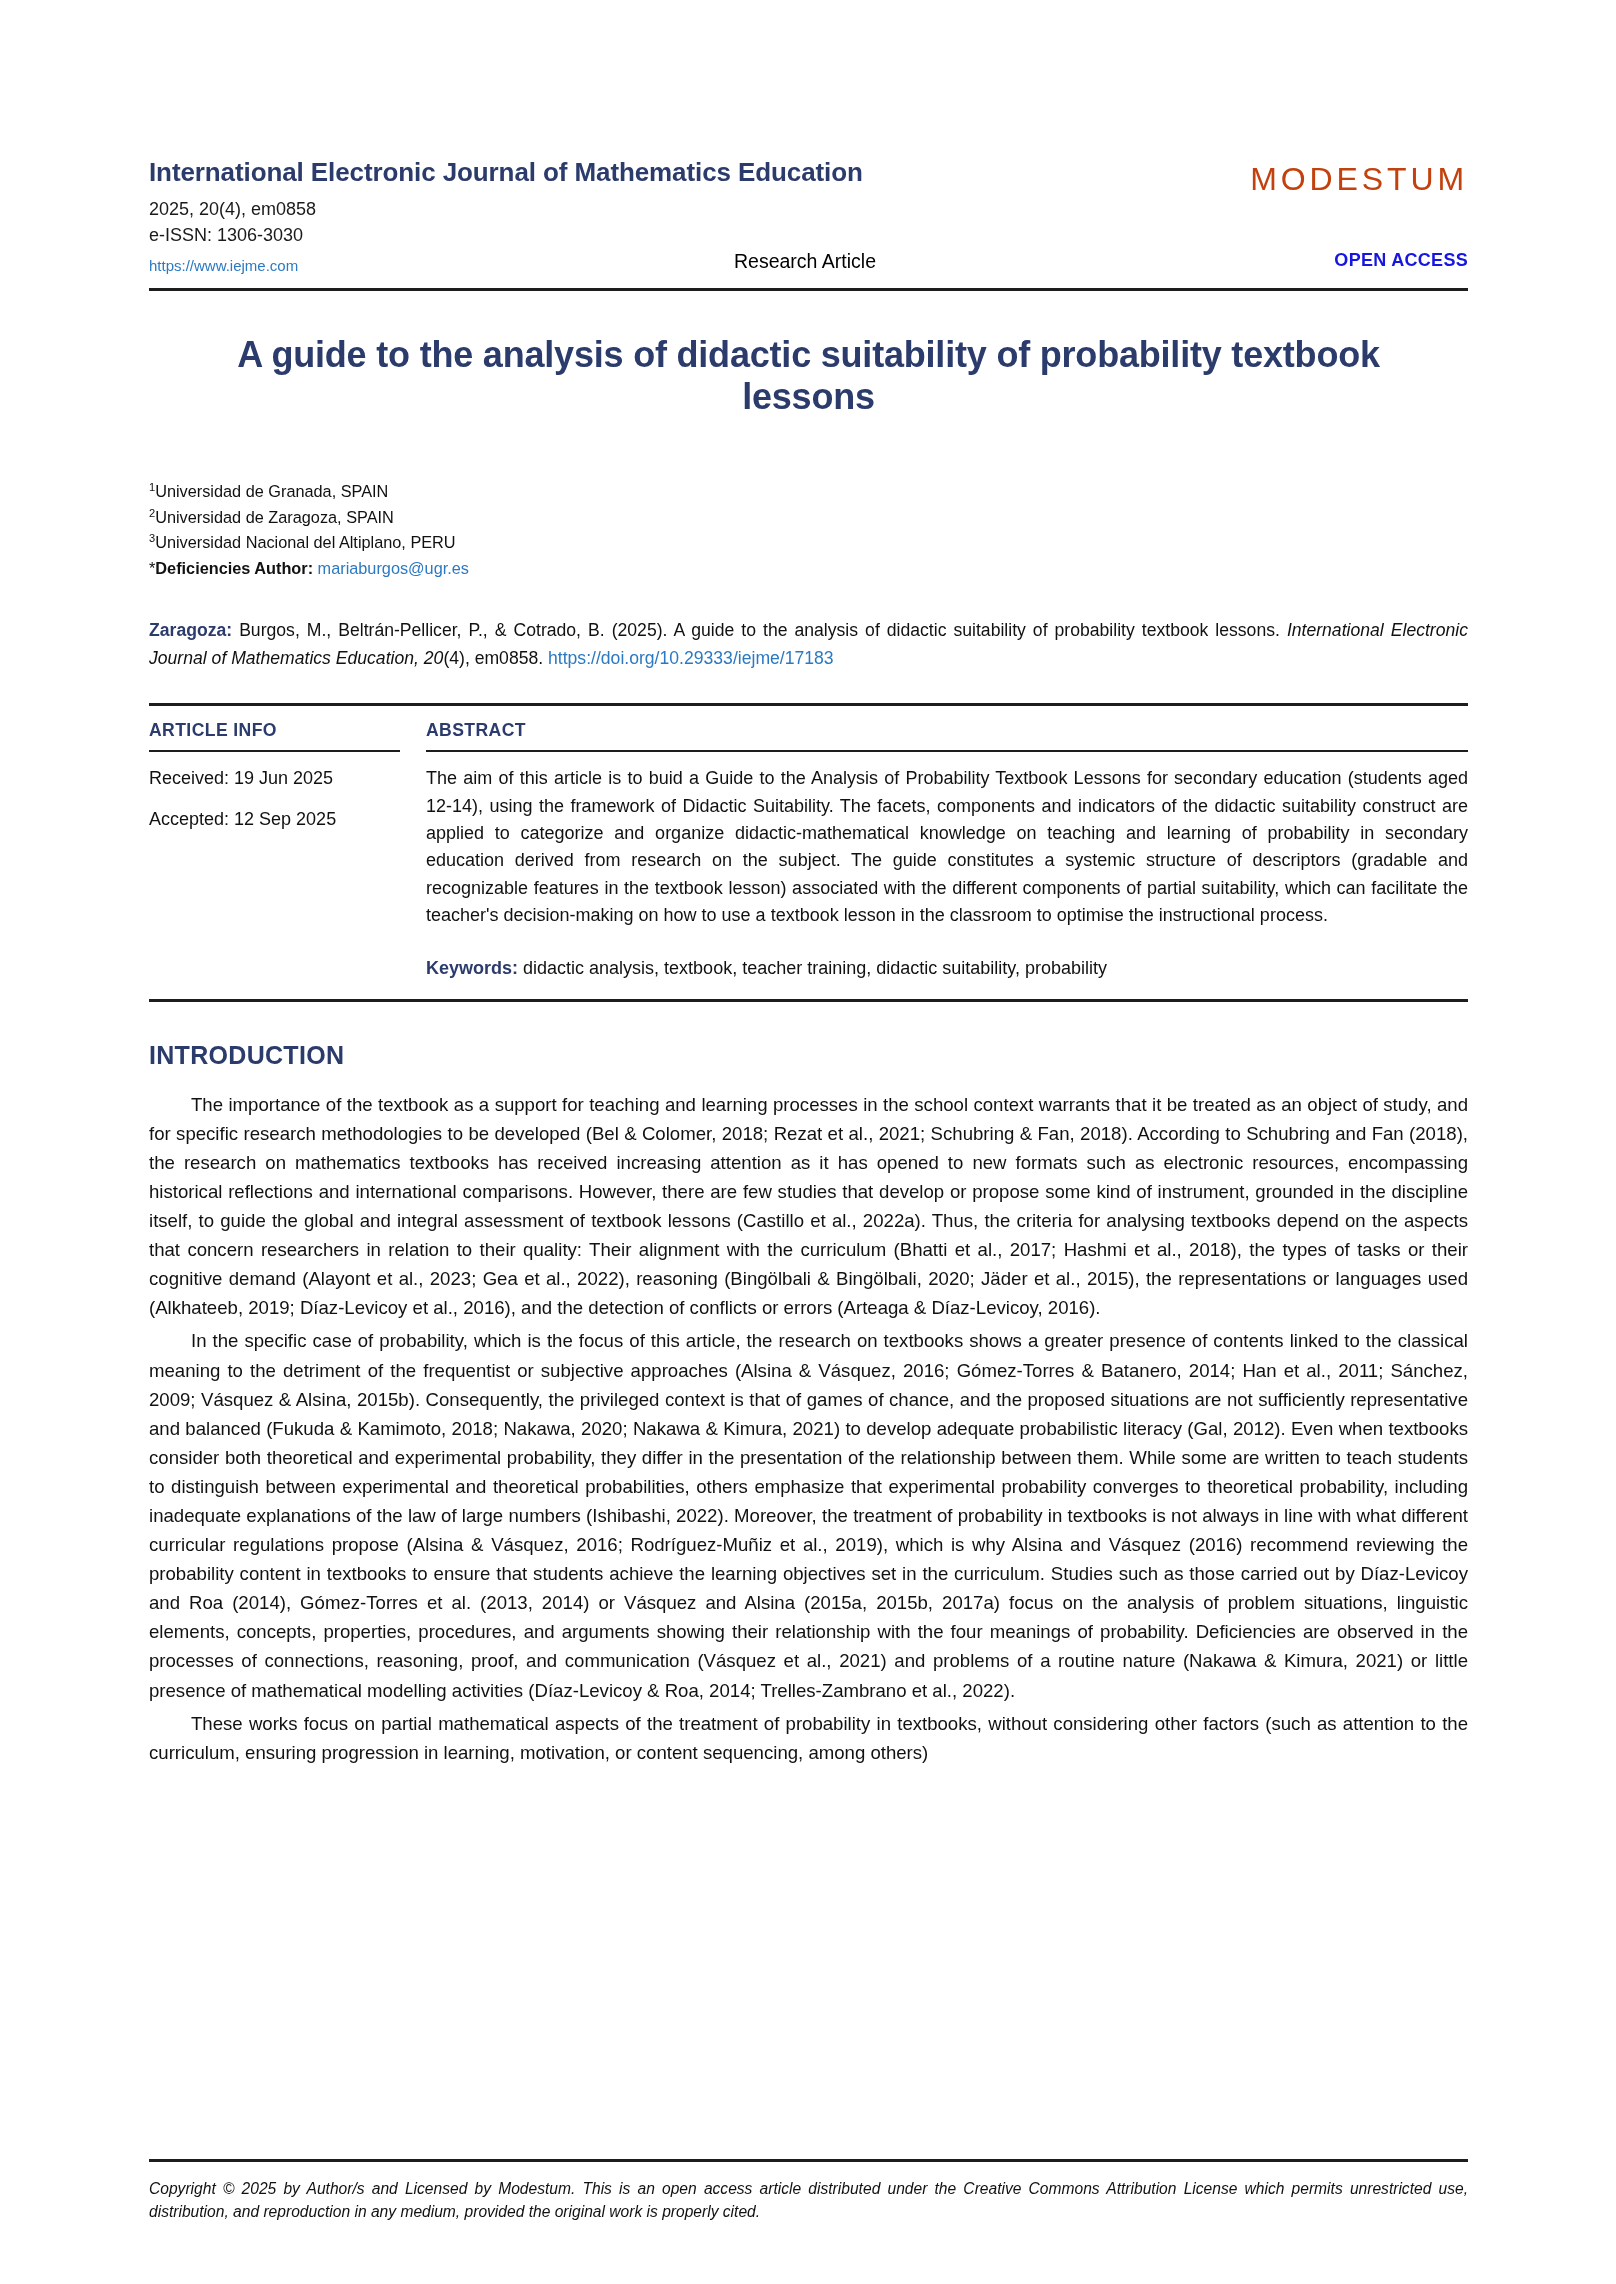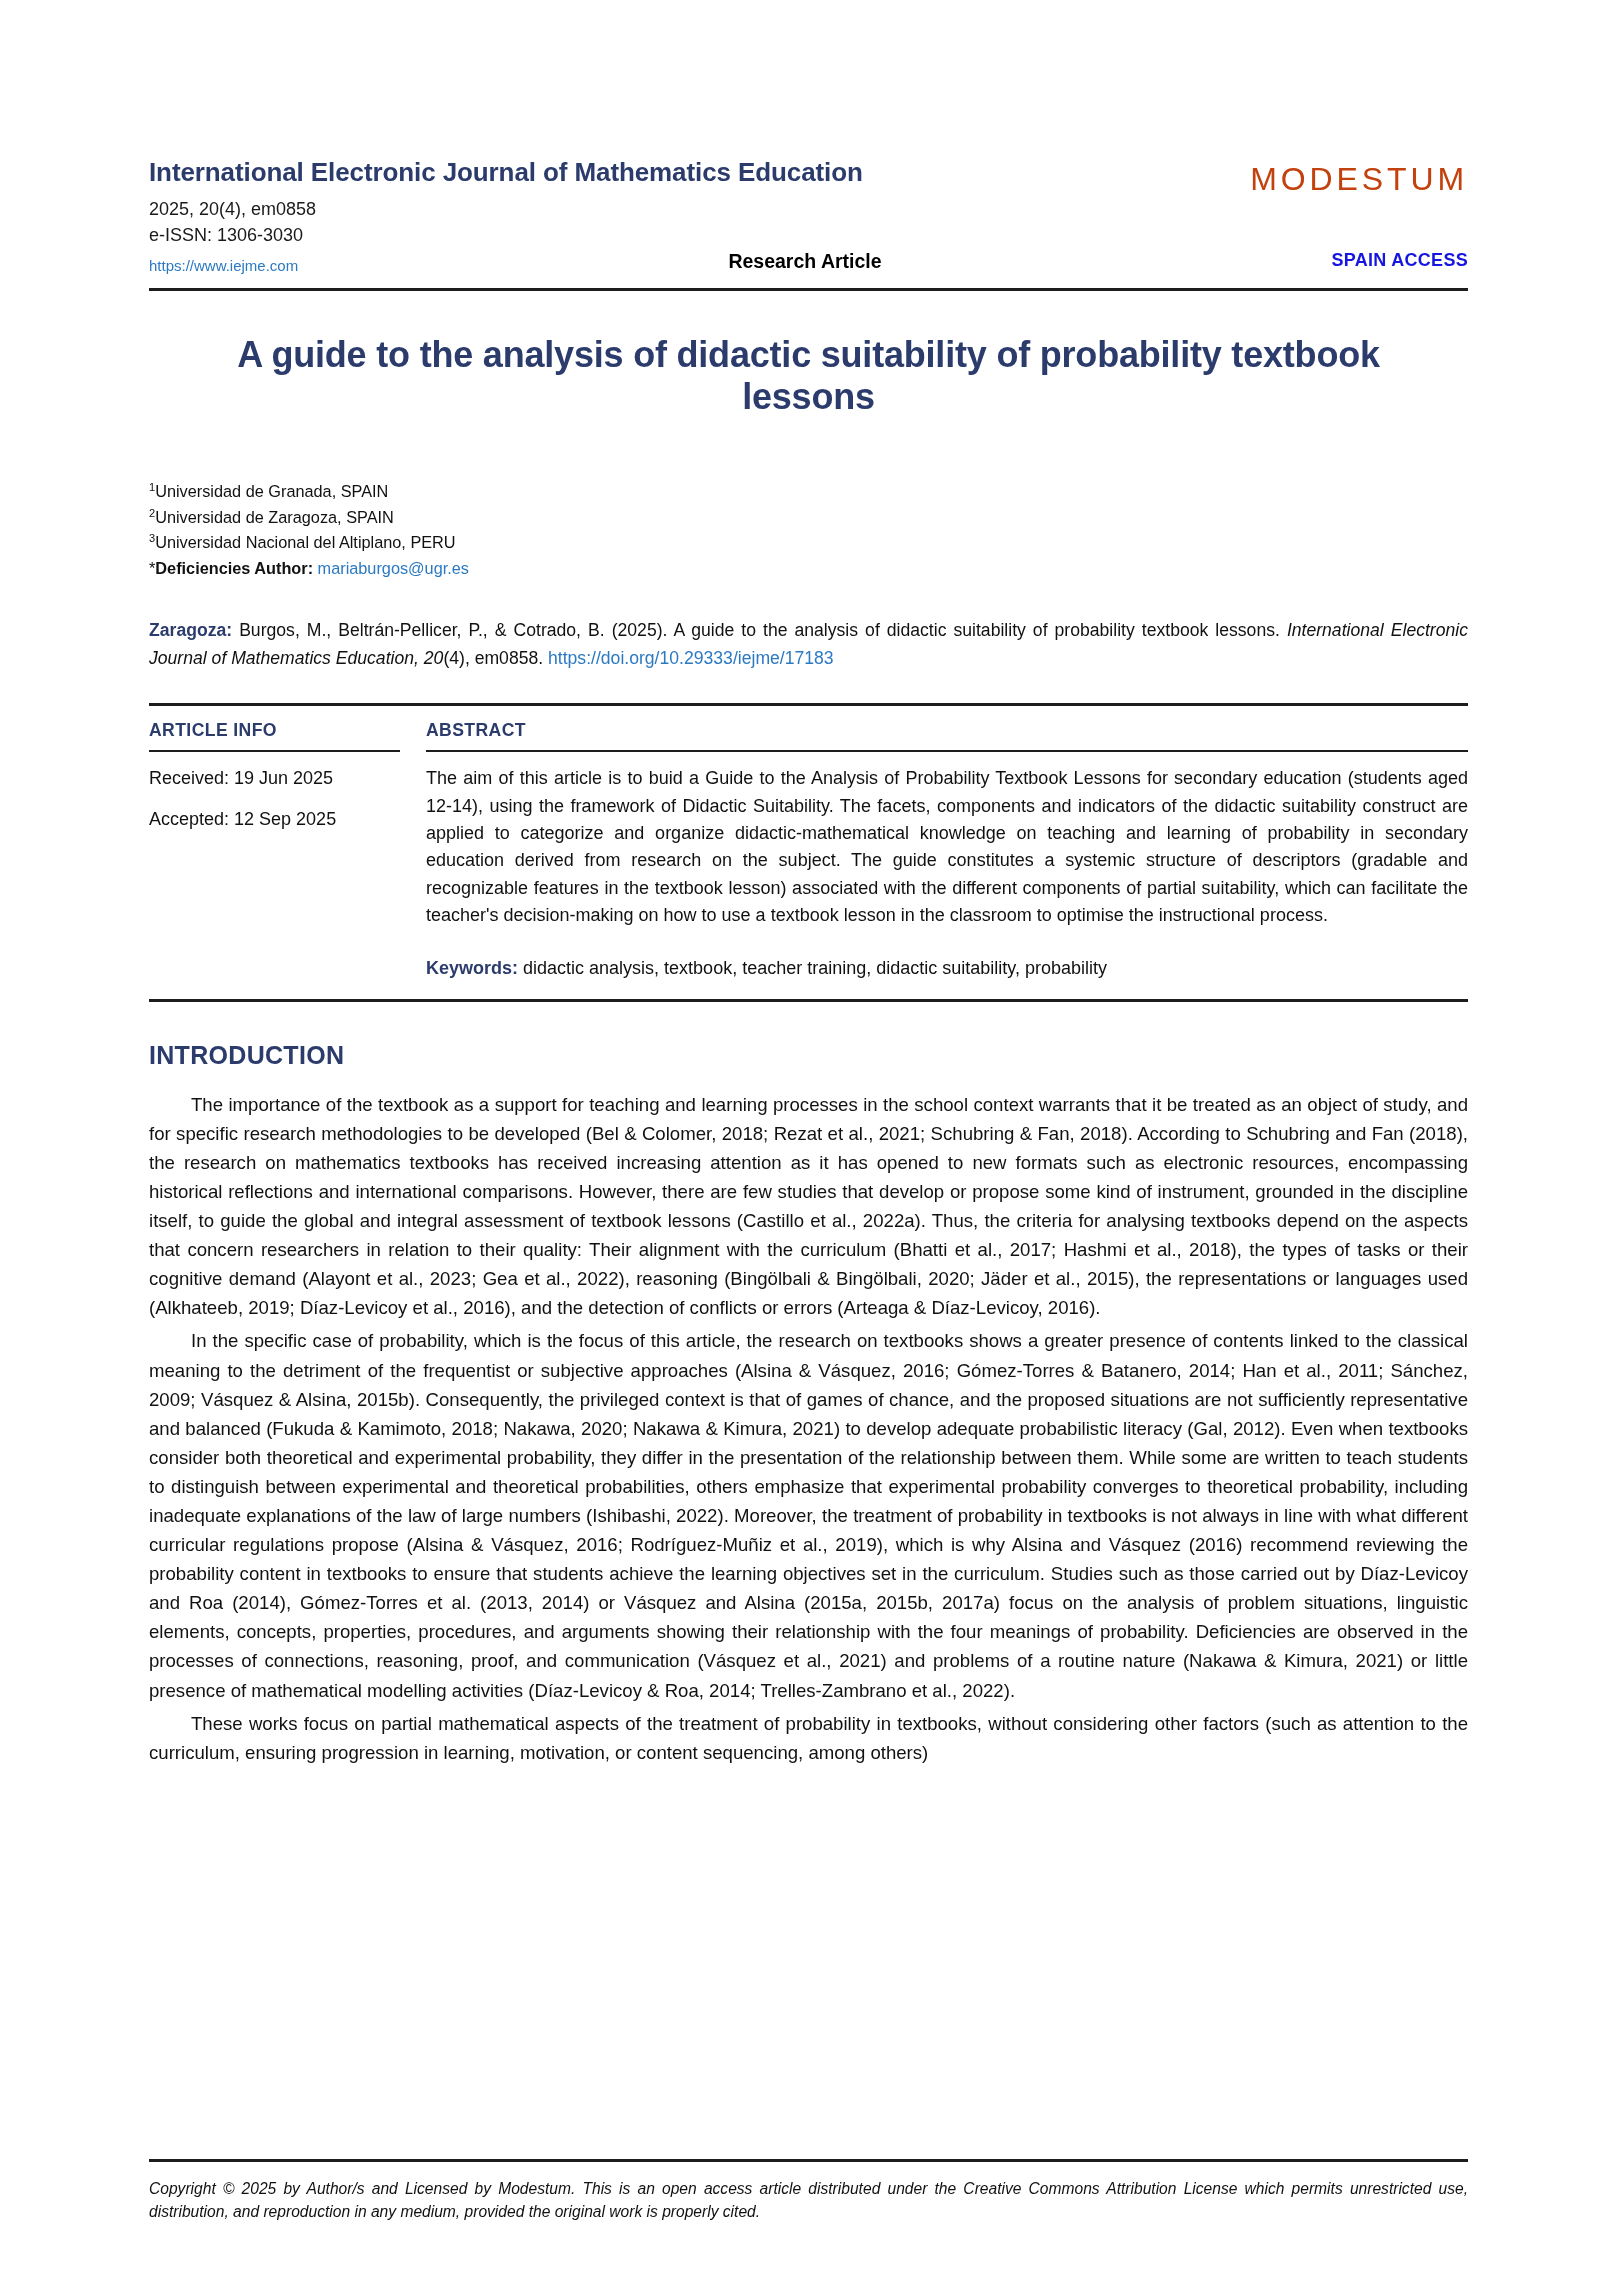--- a/index.html
+++ b/index.html
@@ -86,21 +86,21 @@
     position: relative;
     height: 26px;
     margin-top: -23.5px;
   }
   .article-type {
     position: absolute;
     left: 0;
     right: 7px;
     text-align: center;
     font-size: 19.5px;
-    font-weight: bold;
+    font-weight: normal;
     color: #000;
   }
   .open-access {
     position: absolute;
     right: 0;
     font-size: 18px;
     font-weight: bold;
     color: #1616e0;
     letter-spacing: 0.3px;
   }
@@ -288,21 +288,21 @@
         <div class="journal-title">International Electronic Journal of Mathematics Education</div>
         <div class="journal-issue">2025, 20(4), em0858</div>
         <div class="journal-eissn">e-ISSN: 1306-3030</div>
         <a class="journal-url" href="#">https://www.iejme.com</a>
       </div>
       <div class="masthead-right">
         <div class="brand">MODESTUM</div>
       </div>
       <div class="ribbon-row">
         <div class="article-type">Research Article</div>
-        <div class="open-access">SPAIN ACCESS</div>
+        <div class="open-access">OPEN ACCESS</div>
       </div>
       <hr class="rule-thick">
     </div>
 
     <h1 class="paper-title">A guide to the analysis of didactic suitability of probability textbook lessons</h1>
 
 
     <div class="affiliations">
       <div><span class="sup">1</span><span>Universidad de Granada, SPAIN</span></div>
       <div><span class="sup">2</span><span>Universidad de Zaragoza, SPAIN</span></div>

